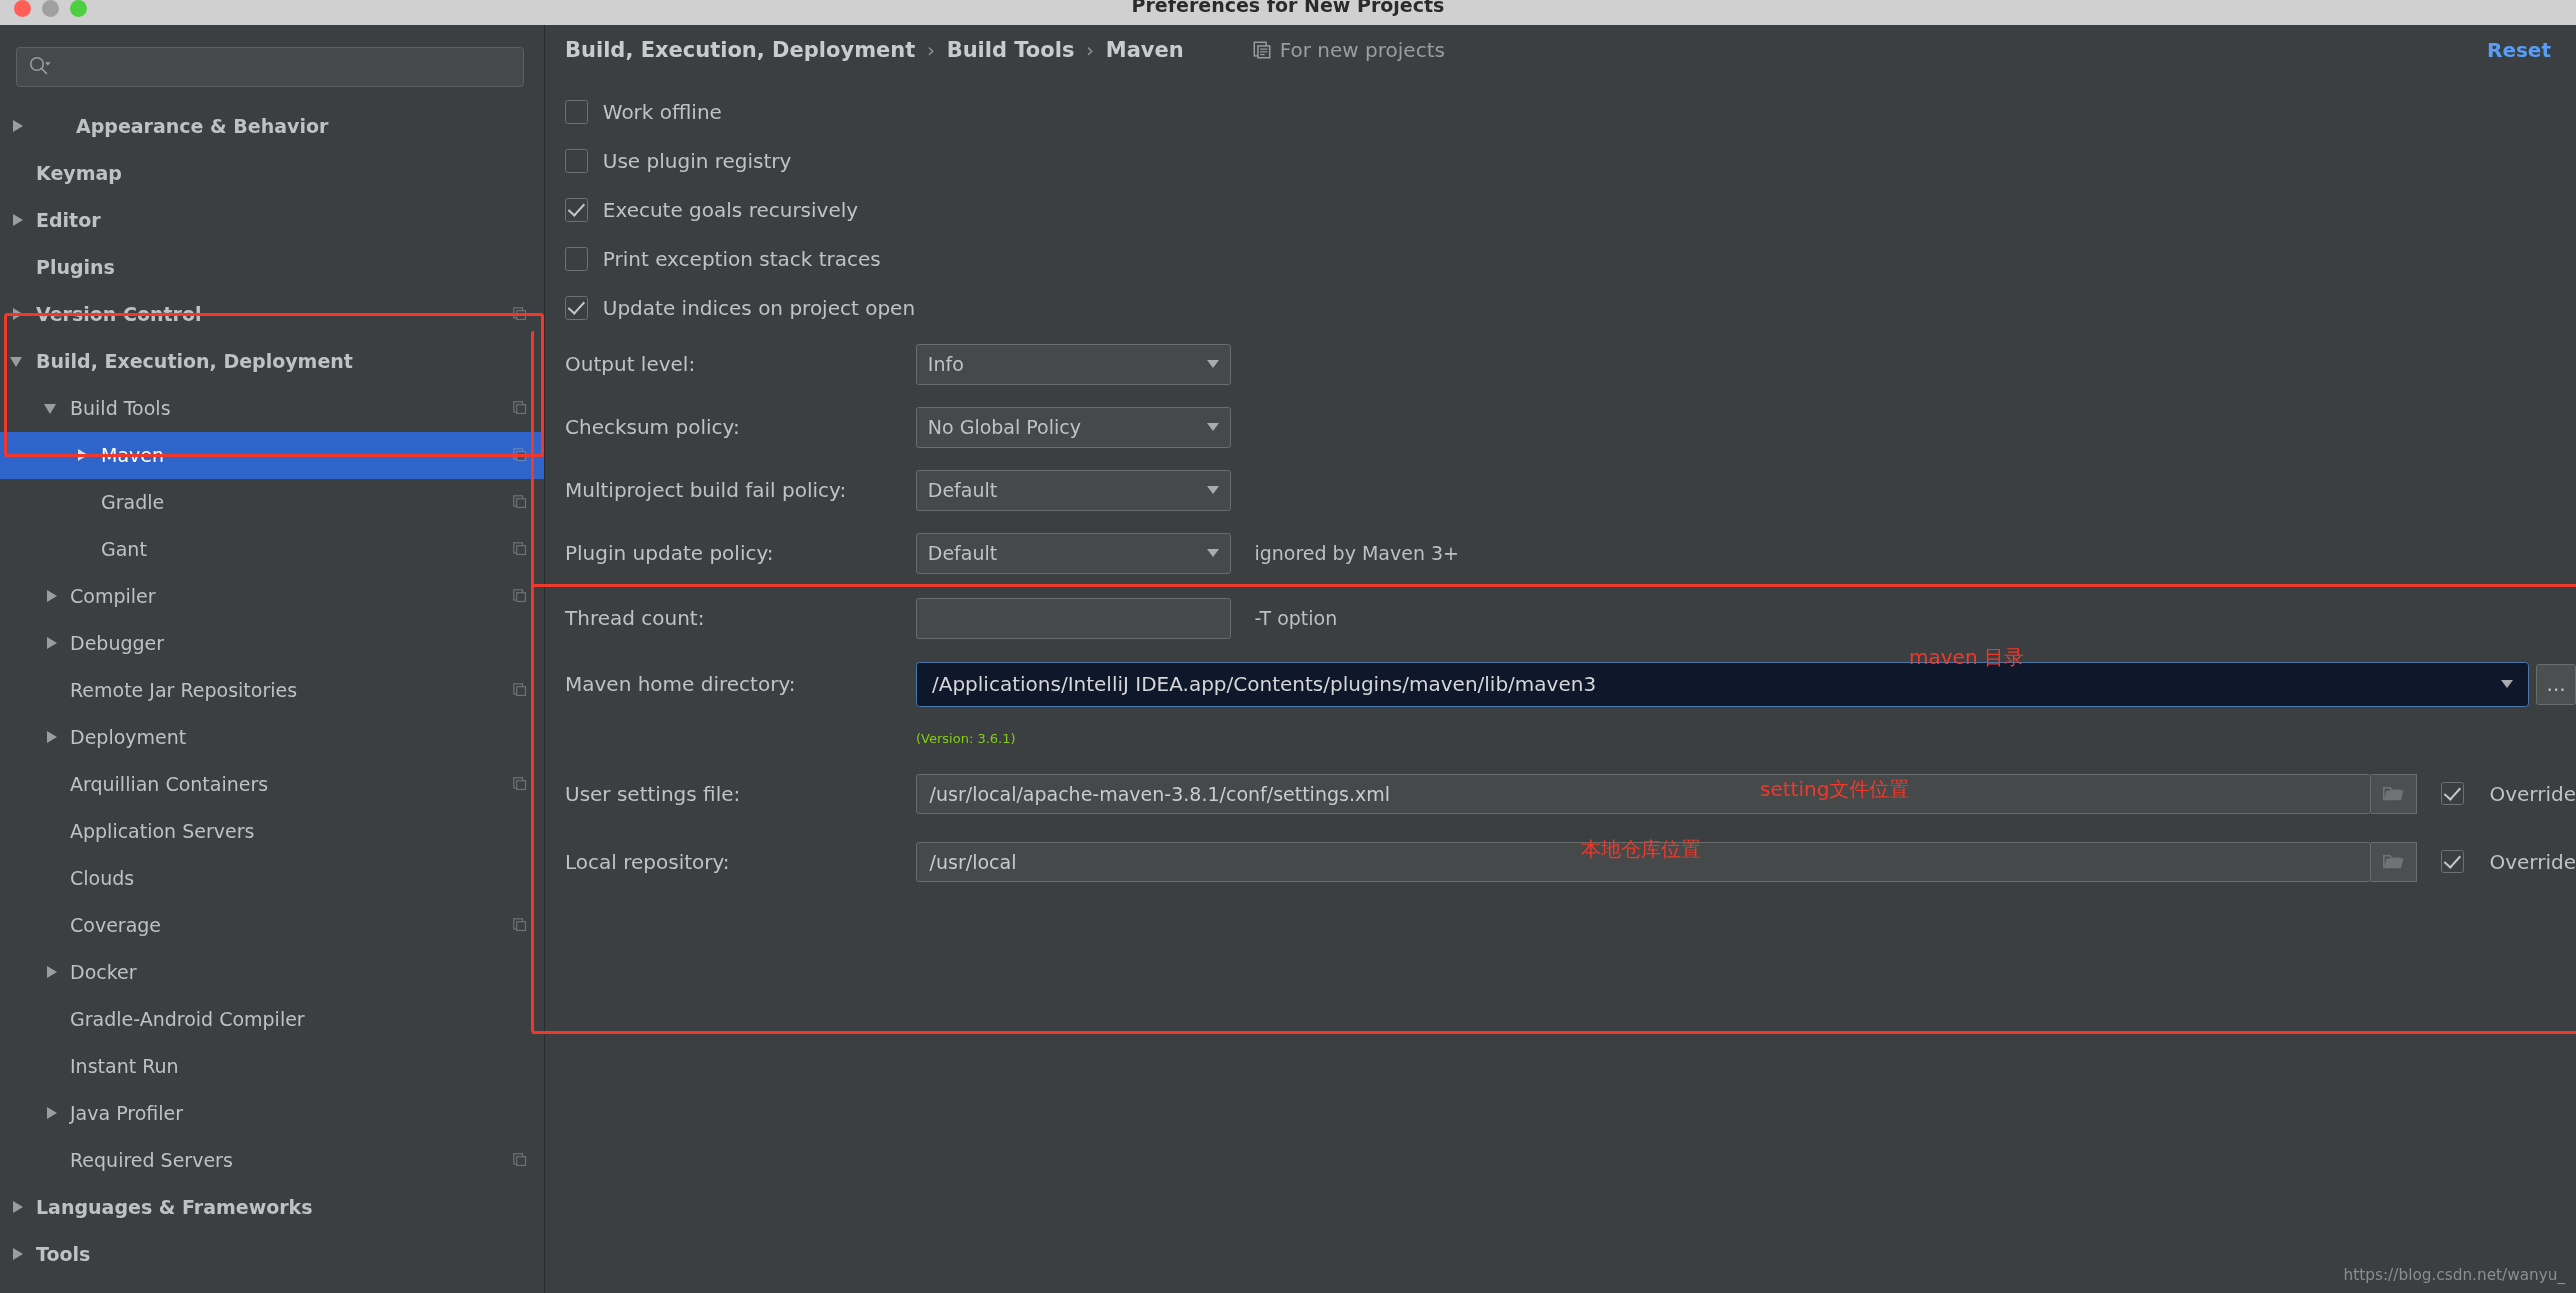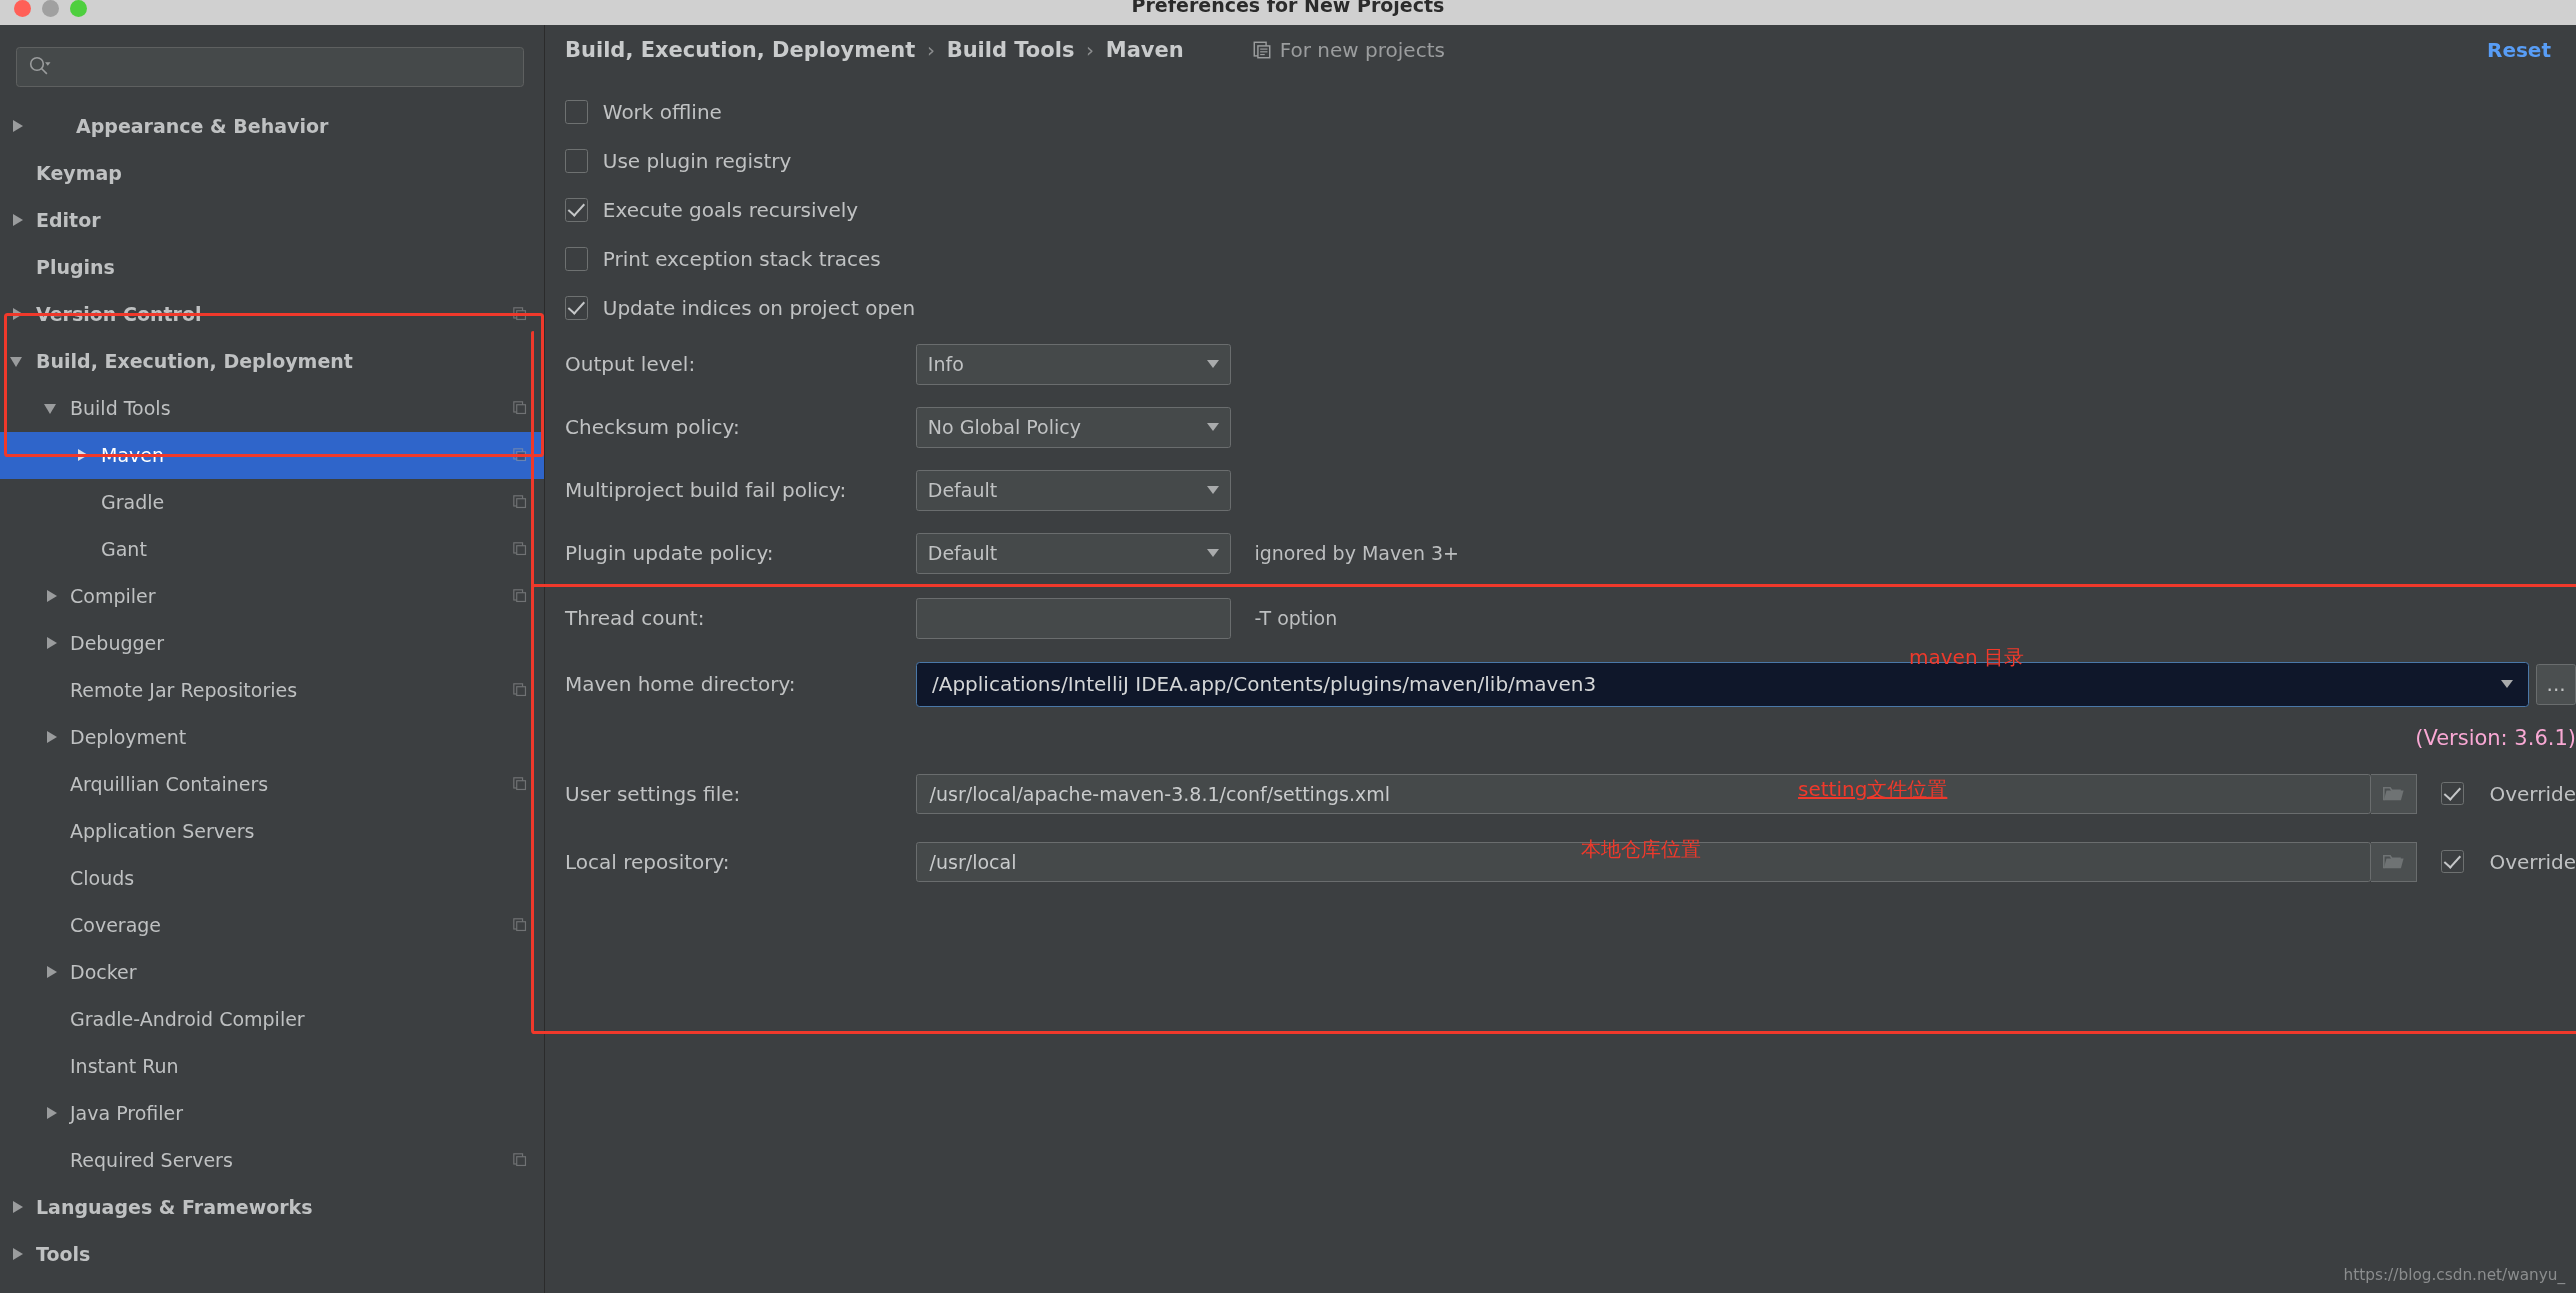--- a/index.html
+++ b/index.html
@@ -150,21 +150,21 @@
     margin-left: auto;
     border-top: 8px solid #a9abac;
     border-left: 6.3px solid transparent; border-right: 6.3px solid transparent;
   }
   .ellipsis-btn {
     width: 40px; height: 41px; margin-left: 7.2px;
     background: #4b4f50; border: 0.9px solid #6a6d6e; border-radius: 2.7px;
     color: #c0c2c3; font-size: 20px; display: flex;
     align-items: center; justify-content: center;
   }
-  .version-note { color: #f9a8d4; font-size: 21px; padding-left: 351px; height: 43px; line-height: 43px; text-align: right; }
+  .version-note { color: #84cc16; font-size: 13px; padding-left: 351px; height: 43px; line-height: 43px; }
 
   .path-field {
     width: 1569px; height: 40px; background: #45494a;
     border: 0.9px solid #6a6d6e; border-radius: 2.7px;
     display: flex; align-items: center; padding: 0 12.6px;
     color: #c9cbcc; font-size: 19px;
   }
   .folder-btn {
     width: 50px; height: 40px; background: #4b4f50;
     border: 0.9px solid #6a6d6e; border-left: none;
@@ -497,19 +497,19 @@
       </div>
 
     </div>
 
     <div class="watermark">https://blog.csdn.net/wanyu_</div>
   </div>
 </div>
 
 <div id="anno-layer">
     <div class="anno" style="left: 1909px; top: 644px; color: rgb(240, 57, 43);">maven 目录</div>
-    <div class="anno" style="left: 1798px; top: 776px; color: rgb(240, 57, 43); text-decoration: underline;">setting文件位置</div>
+    <div class="anno" style="left: 1760px; top: 776px; color: rgb(240, 57, 43);">setting文件位置</div>
     <div class="anno" style="left: 1581px; top: 836px; color: rgb(240, 57, 43);">本地仓库位置</div>
     <div class="hl-box" style="left: 3.6px; top: 313px; width: 540px; height: 144px; border-color: rgb(240, 57, 43);"></div>
     <div class="hl-box" style="left: 531px; top: 584px; width: 2054px; height: 450px; border-color: rgb(240, 57, 43);"></div>
     <div class="hl-box" style="left: 531px; top: 331px; width: 3.6px; height: 261px; border-top: none; border-right: none; border-bottom: none; border-left: 3.6px solid rgb(240, 57, 43); border-image: initial;"></div>
   </div>
 
 
 </body></html>

